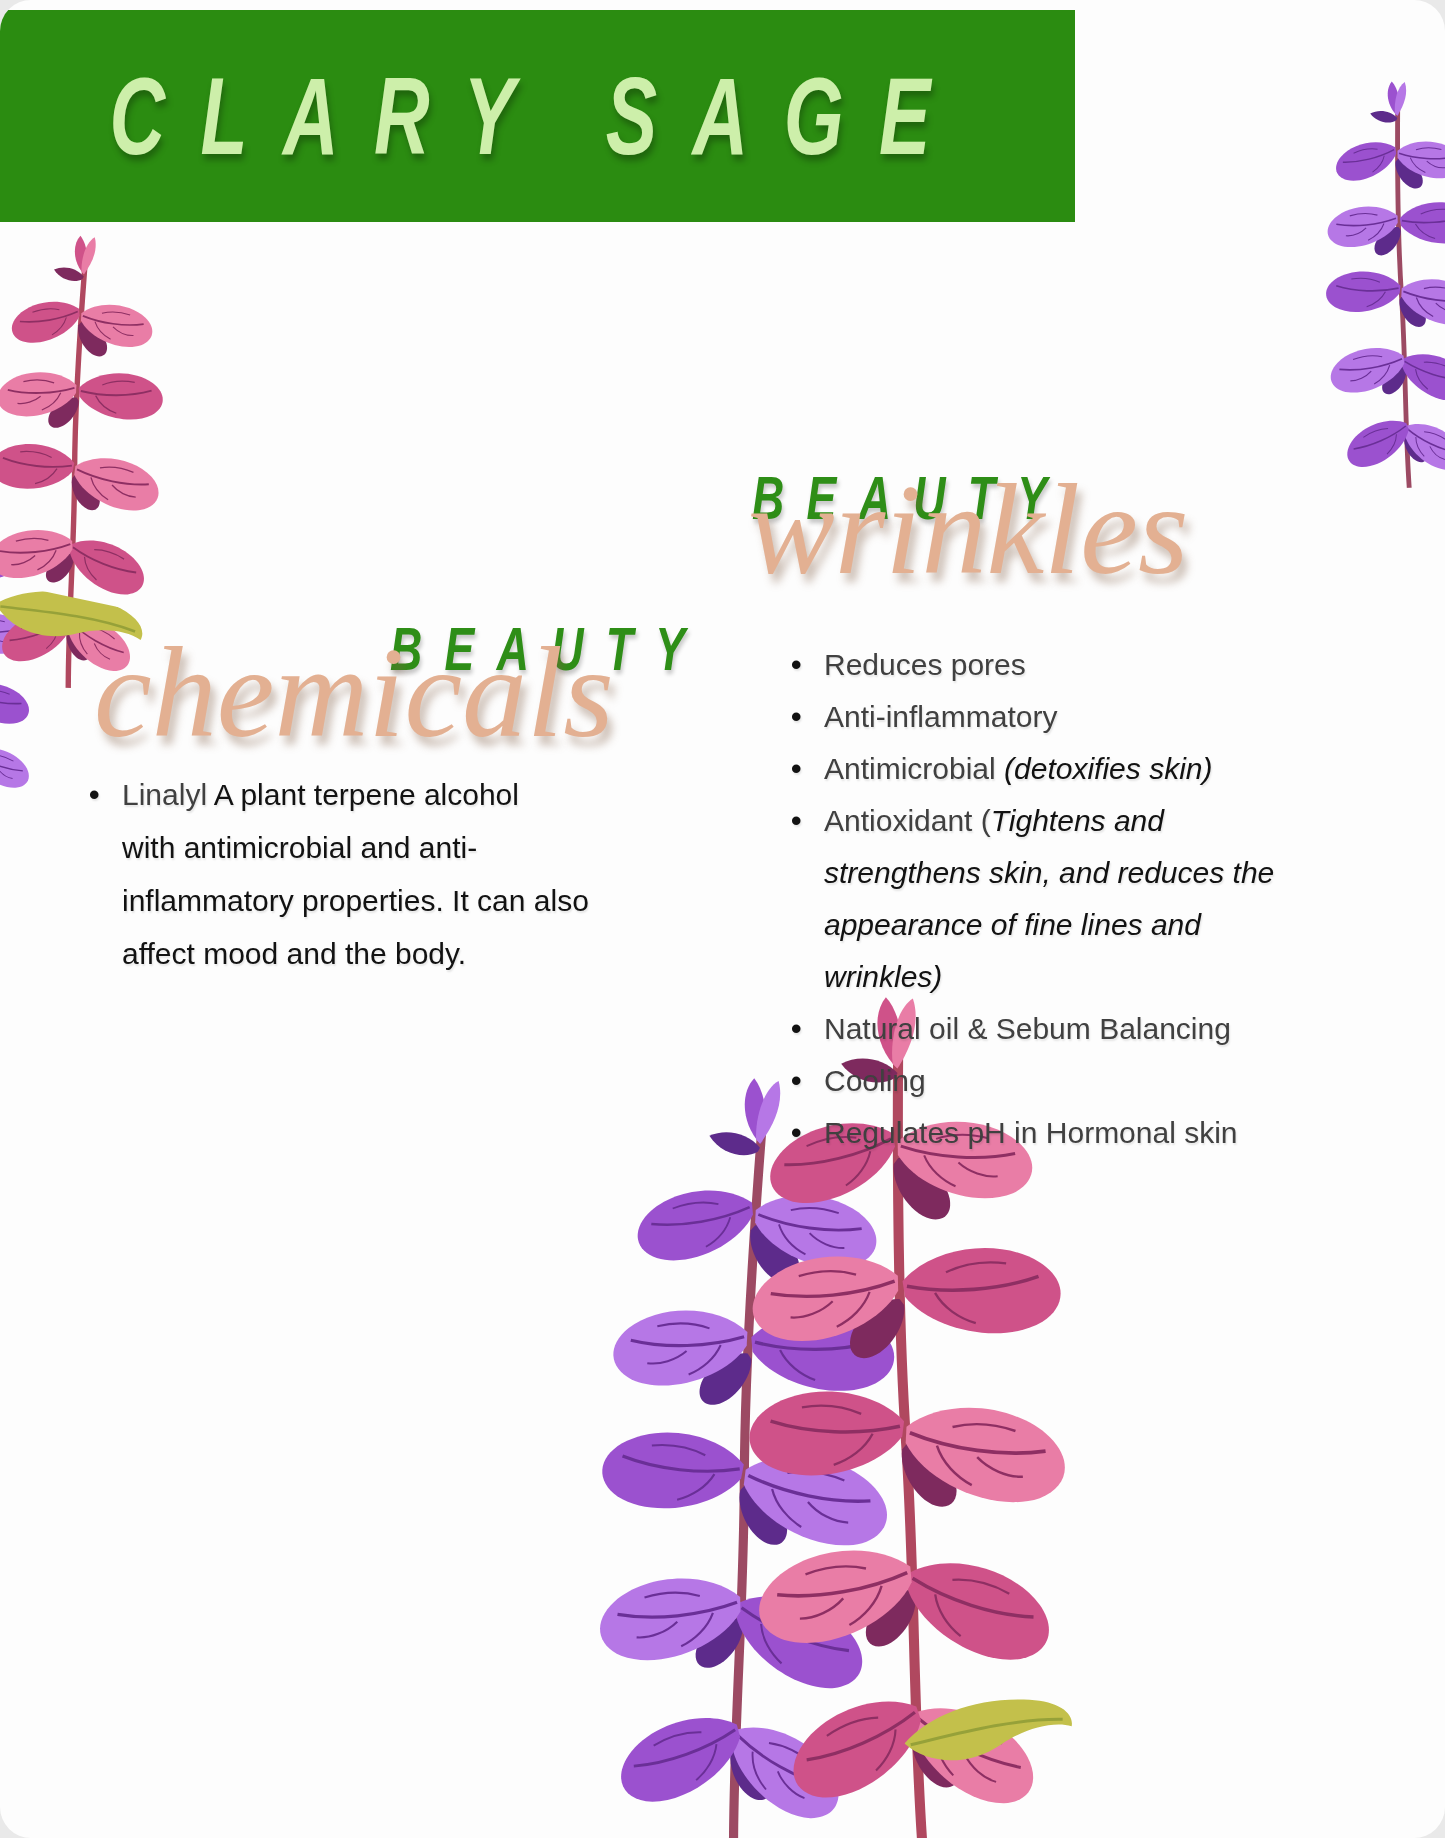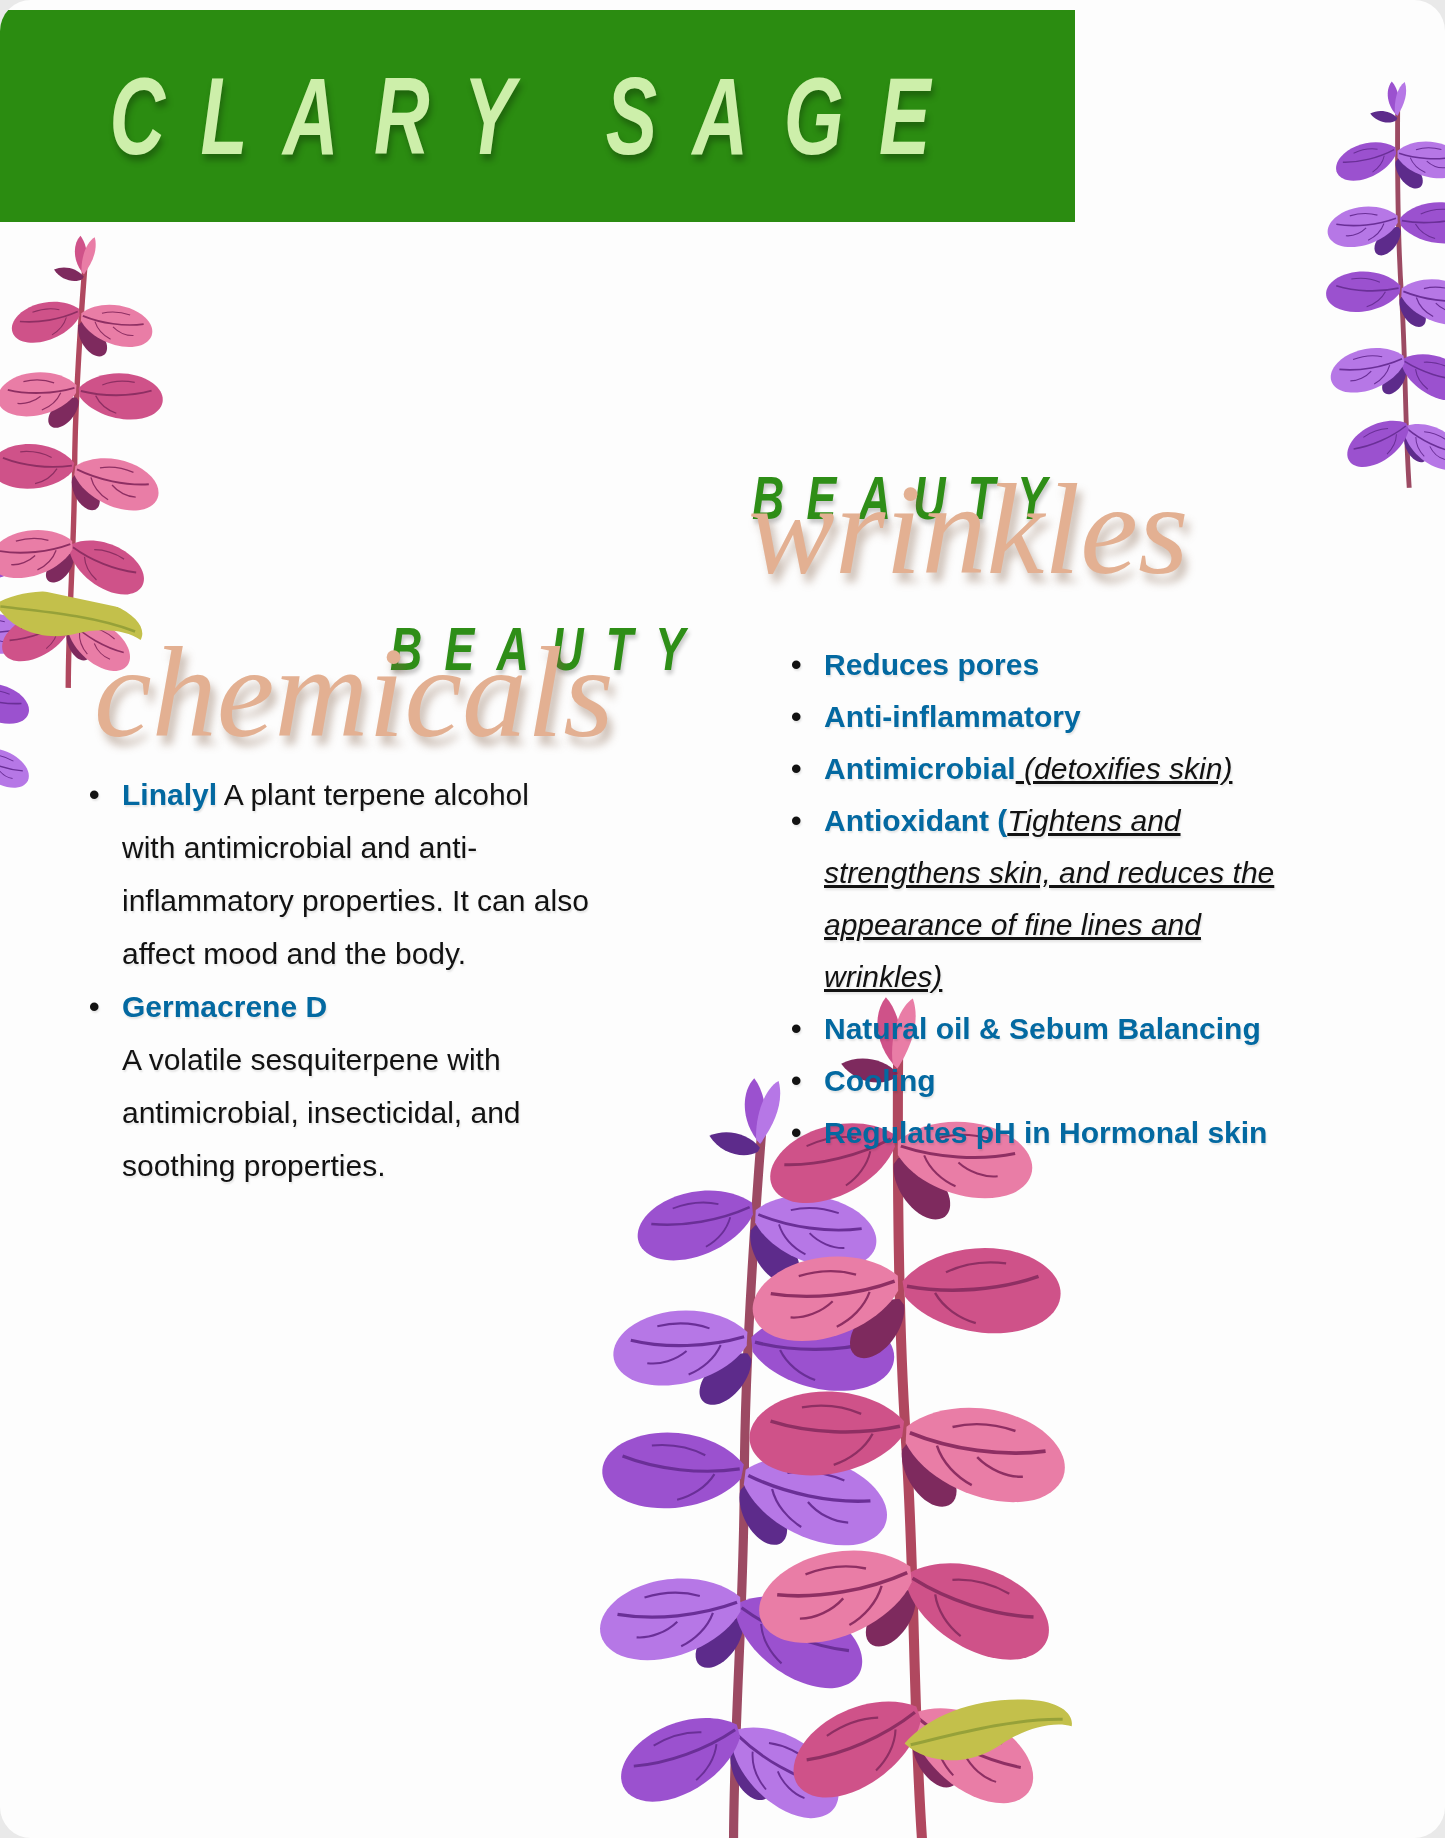--- a/index.html
+++ b/index.html
@@ -73,22 +73,22 @@
     text-shadow:1px 2px 2px rgba(0,0,0,0.10);
   }
   ul.blist li::before{
     content:"\2022";
     position:absolute;left:0;top:0;
     font-weight:700;
   }
   ul.chem-list{left:89px;top:768px;width:600px;line-height:53px;}
   ul.bene-list{left:791px;top:639px;width:620px;line-height:52px;}
   .seg{color:inherit;}
-  .seg-bold{font-weight:700;color:#0369a1;}
-  .seg-italic{font-style:italic;text-decoration:underline;}
+  .seg-bold{font-weight:400;color:#404040;}
+  .seg-italic{font-style:italic;}
 
   
   svg.flower{position:absolute;z-index:2;}
   .fl-pink{--leaf1:#e97da6;--leaf2:#cf5289;--leafdark:#7e2a5e;--vein:#8e2f63;--stem:#b0485f;}
   .fl-purple{--leaf1:#b677e6;--leaf2:#9b51cf;--leafdark:#5d2b8b;--vein:#6a2f97;--stem:#9c4a63;}
   svg.yleaf{position:absolute;z-index:3;}
   .defs-hidden{position:absolute;width:0;height:0;overflow:hidden;}
 </style>
 </head>
 <body>
@@ -186,24 +186,20 @@
   </header>
 
   <section>
     <div class="eyebrow chem">BEAUTY</div>
     <div class="script chem">chemicals</div>
     <ul class="blist chem-list">
         <li><span class="seg seg-bold">Linalyl</span><span class="seg seg-regular"> A plant terpene alcohol
 with antimicrobial and anti-
 inflammatory properties. It can also
 affect mood and the body.</span></li>
-        <li><span class="seg seg-bold">Germacrene D</span><span class="seg seg-regular">
-A volatile sesquiterpene with
-antimicrobial, insecticidal, and
-soothing properties.</span></li>
       </ul>
   </section>
 
   <section>
     <div class="eyebrow bene">BEAUTY</div>
     <div class="script bene">wrinkles</div>
     <ul class="blist bene-list">
         <li><span class="seg seg-bold">Reduces pores</span></li>
         <li><span class="seg seg-bold">Anti-inflammatory</span></li>
         <li><span class="seg seg-bold">Antimicrobial</span><span class="seg seg-italic"> (detoxifies skin)</span></li>

